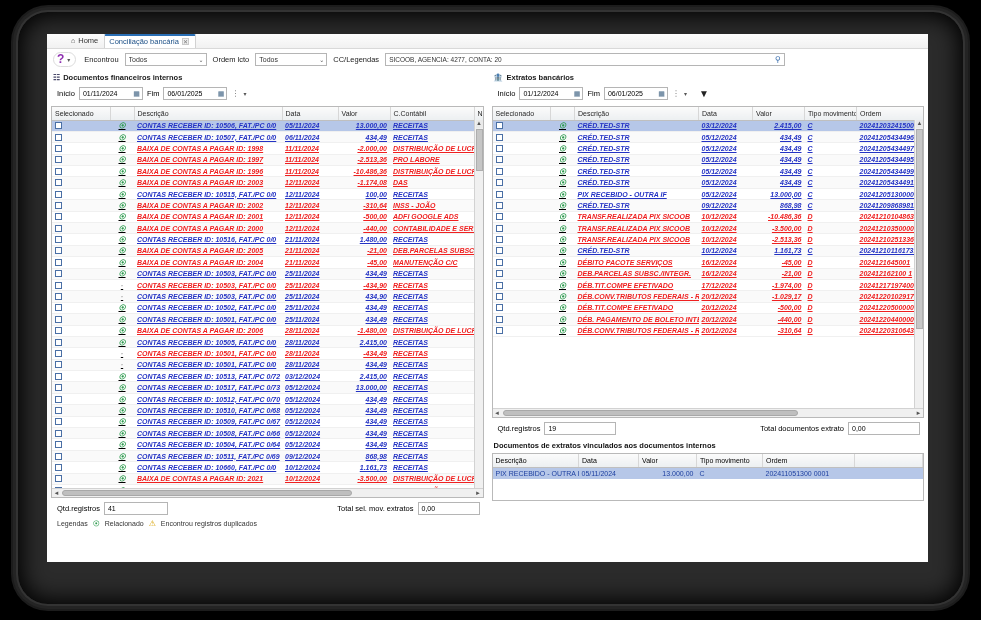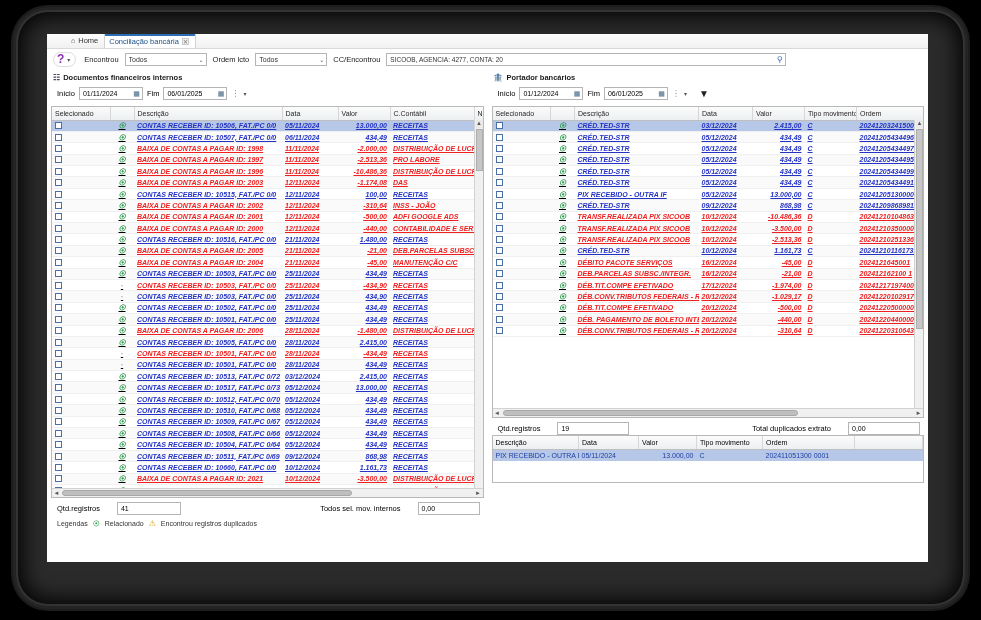--- a/index.html
+++ b/index.html
@@ -179,21 +179,21 @@
   }
   .hsb .thumb { position:absolute; top:1px; height:6px; background:#bfbfbf; border:1px solid #a8a8a8; border-radius:3px;}
   .hsb .ar { position:absolute; top:0; width:9px; height:8px; font-size:6px; text-align:center; line-height:8px; color:#555;}
   .hsb .ar.l { left:0; } .hsb .ar.r { right:0; }
 
   
   .foot {
     display:flex; align-items:center; justify-content:space-between;
     padding: 4px 4px 0 6px; font-size:7.5px;
   }
-  .foot .grp { display:flex; align-items:center; gap:17px; }
+  .foot .grp { display:flex; align-items:center; gap:4px; }
   .foot .inp {
     border:1px solid #b5b5b5; background:#fff; height:13px;
     font-size:7px; padding:0 3px; display:flex; align-items:center;
   }
   .inp.w-qtd { width:64px; }
   .inp.w-tot { width:62px; }
   .inp.w-qtd2 { width:72px; }
   .inp.w-tot2 { width:72px; }
 
   .legend {
@@ -245,21 +245,21 @@
       <span class="fld-label">Encontrou</span>
       <div class="combo w-docs">
         <span class="cv">Todos</span>
         <span class="arrow">⌄</span>
       </div>
       <span class="fld-label">Ordem lcto</span>
       <div class="combo w-tipo">
         <span class="cv">Todos</span>
         <span class="arrow">⌄</span>
       </div>
-      <span class="fld-label">CC/Encontrou</span>
+      <span class="fld-label">CC/Legendas</span>
       <div class="cc-box">
         <span>SICOOB, AGENCIA: 4277, CONTA: 20</span>
         <span class="mag">⚲</span>
       </div>
     </div>
 
     <div class="panes">
 
       <div class="pane">
         <div class="pane-title">
@@ -616,38 +616,38 @@
             <div class="ar r">►</div>
           </div>
         </div>
 
         <div class="foot">
           <div class="grp">
             <span>Qtd.registros</span>
             <div class="inp w-qtd">41</div>
           </div>
           <div class="grp">
-            <span>Todos sel. mov. internos</span>
+            <span>Total sel. mov. extratos</span>
             <div class="inp w-tot">0,00</div>
           </div>
         </div>
 
         <div class="legend">
           <span>Legendas</span>
           <span class="ok-ic">⦿</span>
           <span>Relacionado</span>
           <span class="warn">⚠</span>
           <span>Encontrou registros duplicados</span>
         </div>
       </div>
 
       <div class="pane">
         <div class="pane-title">
           <span class="ic">🏦</span>
-          <span>Portador bancários</span>
+          <span>Extratos bancários</span>
         </div>
         <div class="daterow">
           <span>Início</span>
           <div class="datebox">
             <span>01/12/2024</span>
             <span class="cal">▦</span>
           </div>
           <span>Fim</span>
           <div class="datebox">
             <span>06/01/2025</span>
@@ -867,25 +867,26 @@
             <div class="ar r">►</div>
           </div>
         </div>
 
         <div class="foot">
           <div class="grp">
             <span>Qtd.registros</span>
             <div class="inp w-qtd2">19</div>
           </div>
           <div class="grp">
-            <span>Total duplicados extrato</span>
+            <span>Total documentos extrato</span>
             <div class="inp w-tot2">0,00</div>
           </div>
         </div>
 
+        <div class="subtitle">Documentos de extratos vinculados aos documentos internos</div>
         <div style="border:1px solid #b9b9b9; height:48px; background:#fff;">
           <table class="linked">
             <colgroup>
               <col style="width:86px">
                 <col style="width:60px">
                 <col style="width:58px">
               <col style="width:66px">
                 <col style="width:92px">
                 <col>
             </colgroup>

